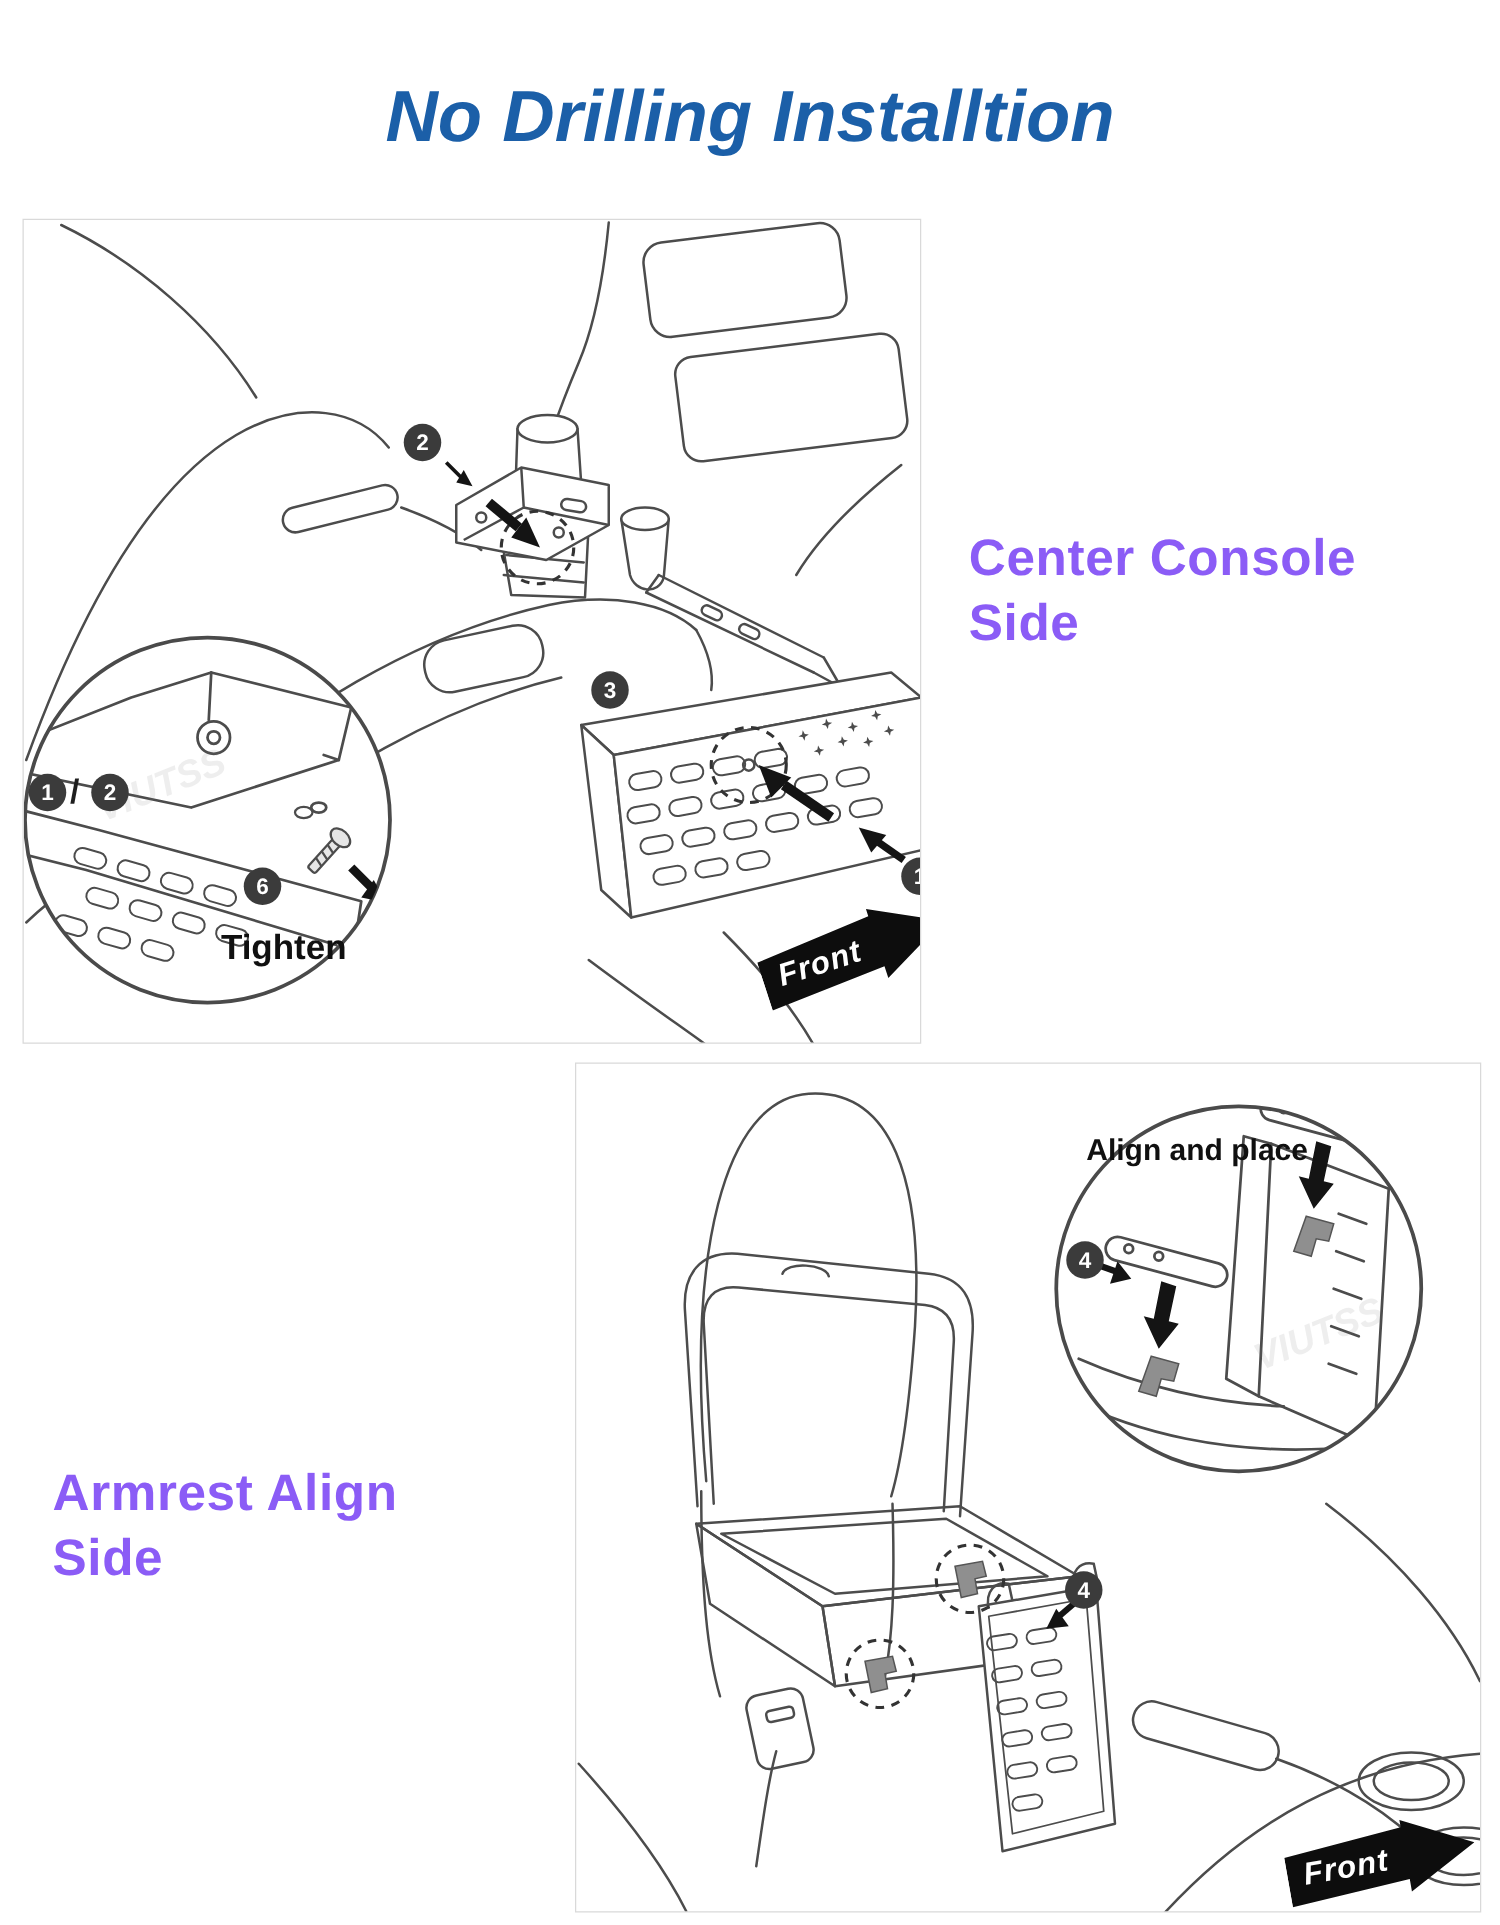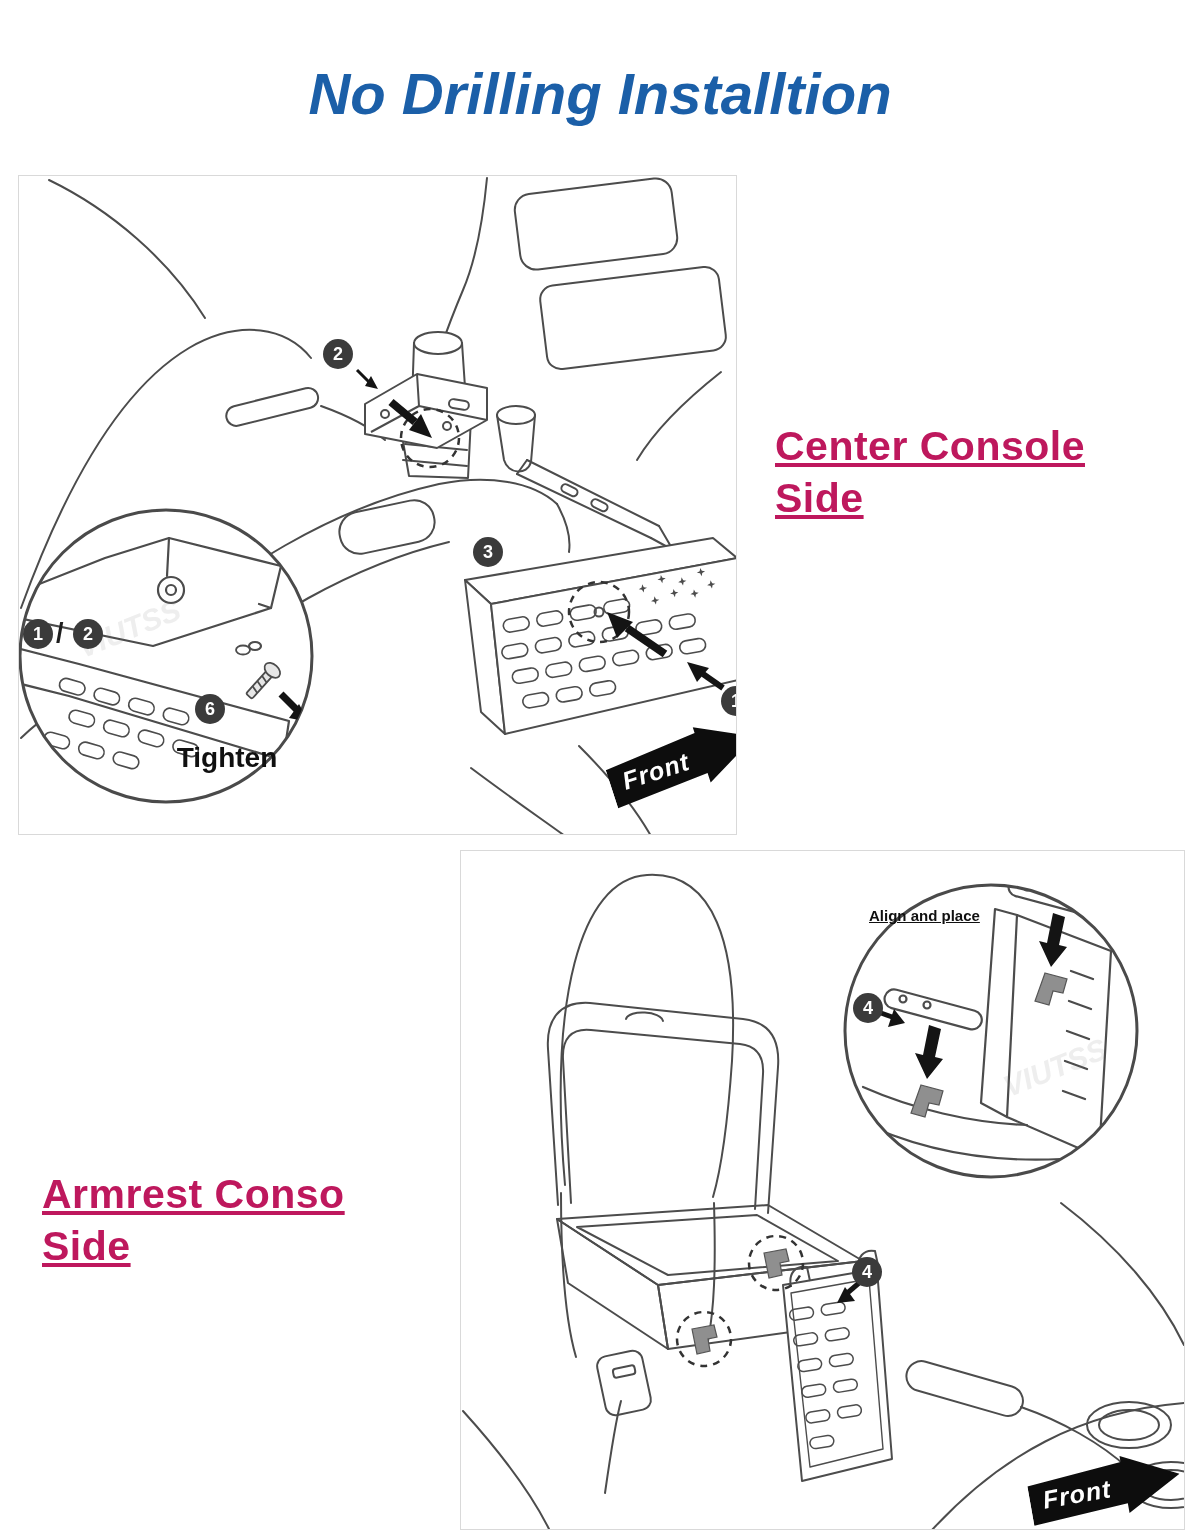--- a/index.html
+++ b/index.html
@@ -15,26 +15,26 @@
   .panel { position:absolute; background:#fff; border:1px solid #d9d9d9; overflow:hidden; }
   .top-panel { left:18px; top:175px; width:719px; height:660px; }
   .bottom-panel { left:460px; top:850px; width:725px; height:680px; }
   .art { position:absolute; left:0; top:0; }
 
   .badge { position:absolute; width:30px; height:30px; border-radius:50%;
     background:#3b3b3b; color:#fff; font-size:18px; font-weight:bold;
     display:flex; align-items:center; justify-content:center; z-index:6; }
   .slash { position:absolute; font-size:27px; font-weight:bold; color:#1e1e1e; z-index:6; }
 
-  .side-label { position:absolute; font-size:41px; font-weight:bold; color:#be185d;
-    line-height:1.28; letter-spacing:0.5px;text-decoration:underline; }
+  .side-label { position:absolute; font-size:41px; font-weight:bold; color:#8b5cf6;
+    line-height:1.28; letter-spacing:0.5px; }
 
   .small-label { position:absolute; font-weight:bold; color:#101010; z-index:6; }
   .tighten { font-size:28px; width:160px; text-align:center; }
-  .align { font-size:15px;text-decoration:underline; }
+  .align { font-size:24px; }
 
   .front-arrow { position:absolute; width:152px; height:60px; z-index:5; }
   .front-text { position:absolute; left:13px; top:16px; color:#fff; font-size:25px;
     font-weight:bold; font-style:italic; letter-spacing:1px; }
 
   .watermark { position:absolute; color:#777; opacity:0.12; font-size:30px;
     font-weight:bold; font-style:italic; transform:rotate(-22deg); z-index:4; }
 </style>
 </head>
 <body>
@@ -329,17 +329,17 @@
 
     <div class="front-arrow" style="left:568px;top:608px;transform:rotate(-10deg)">
       <svg width="152" height="60" viewBox="0 0 152 60">
         <polygon points="0,14 96,6 96,0 152,28 96,58 96,48 0,54" fill="#0d0d0d"></polygon>
       </svg>
       <span class="front-text">Front</span>
     </div>
   </div>
 
   <div class="side-label" style="left:42px;top:1168px">
-    <div>Armrest Conso</div>
+    <div>Armrest Align</div>
     <div>Side</div>
   </div>
 
 </div>
 
 </body></html>

